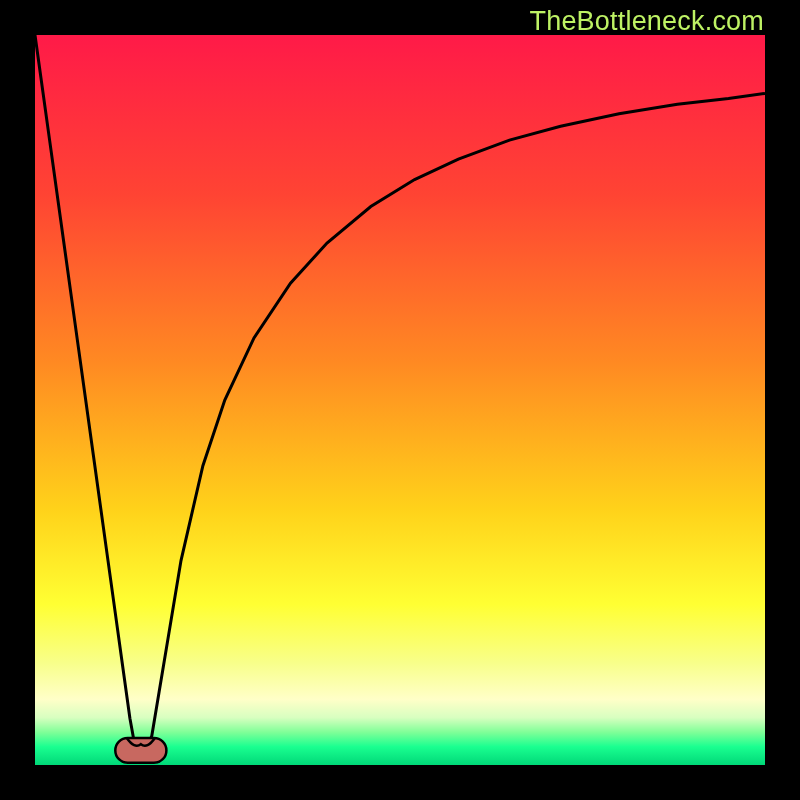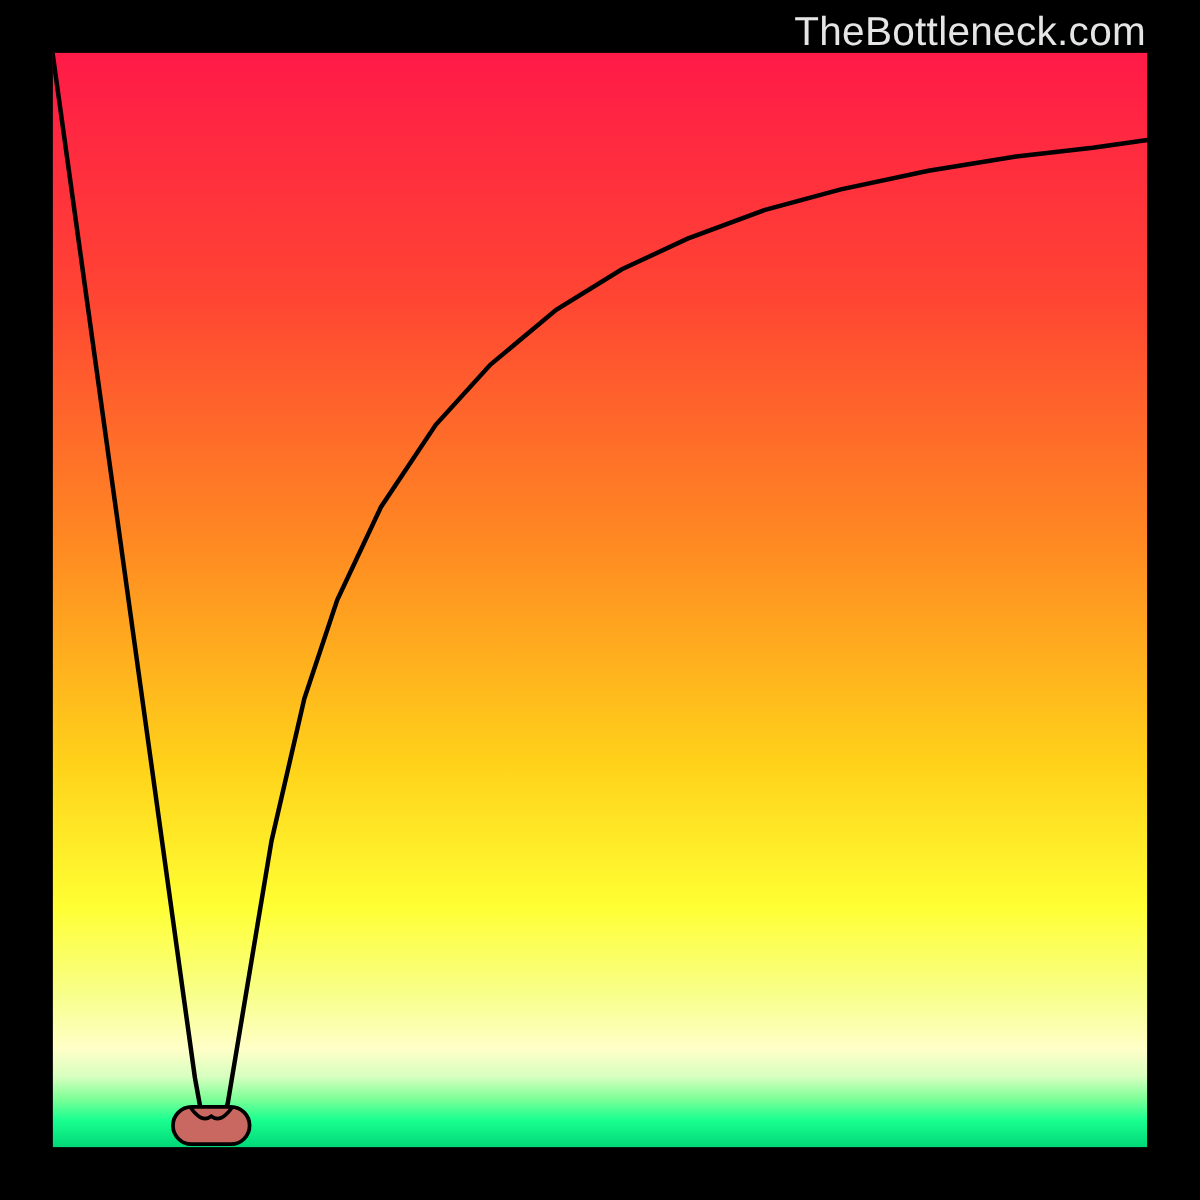--- a/index.html
+++ b/index.html
@@ -23,21 +23,21 @@
     top: 35px;
     left: 35px;
     width: 730px;
     height: 730px;
     overflow: hidden;
   }
   .watermark {
     position: absolute;
     top: 6px;
     right: 36px;
-    color: #e5e5e5;
+    color: #bef264;
     font-size: 27px;
     font-weight: 500;
     letter-spacing: 0.2px;
   }
   svg { display: block; }
 </style>
 </head>
 <body>
 
 <div class="frame">

